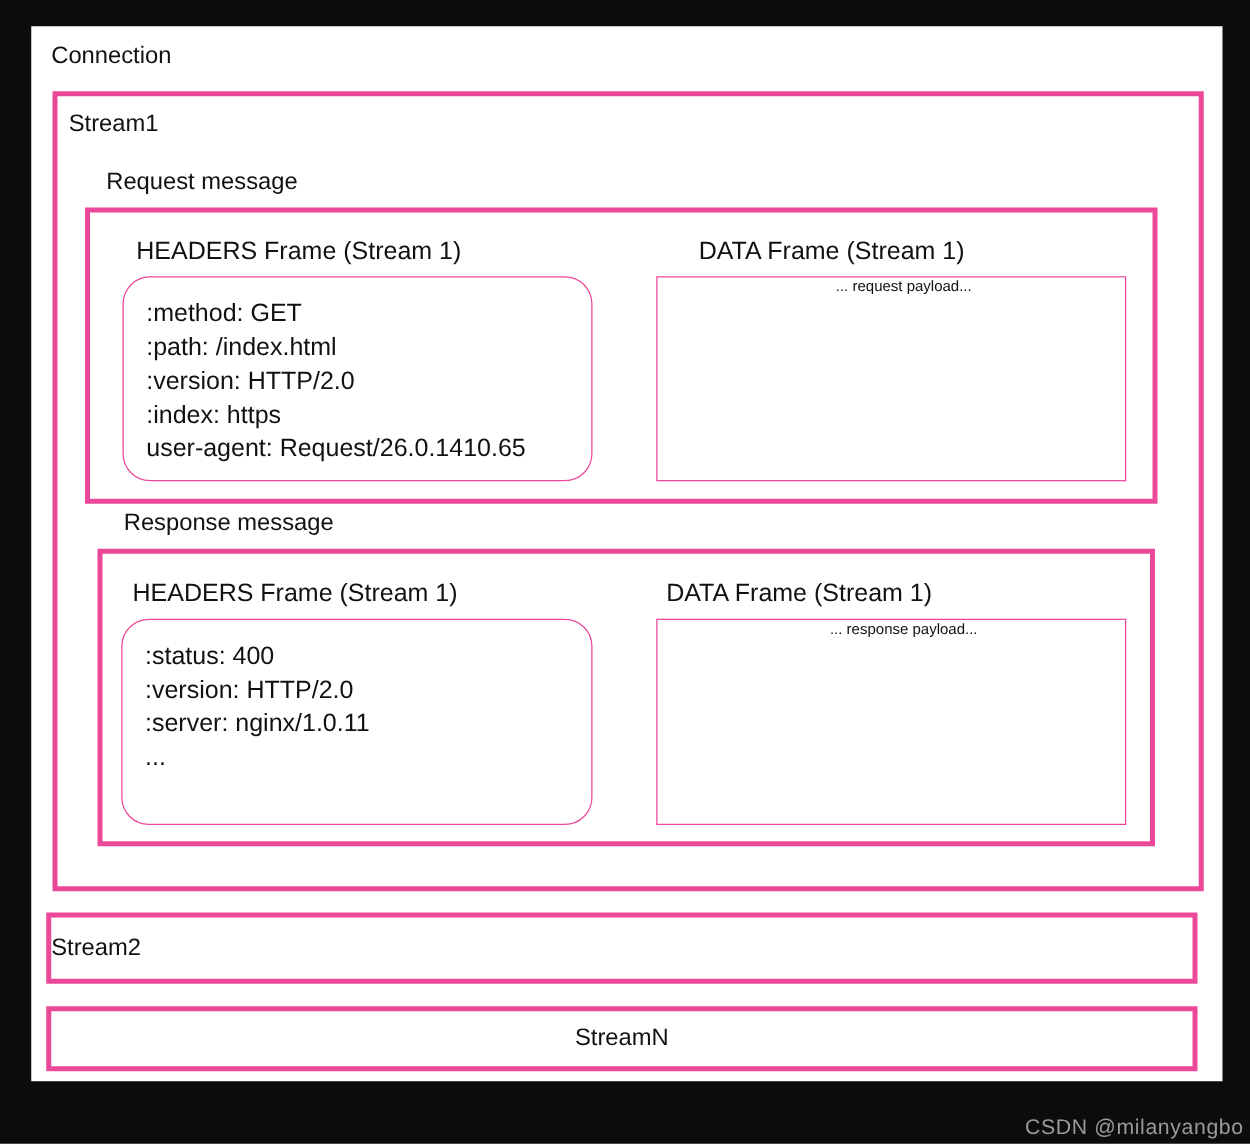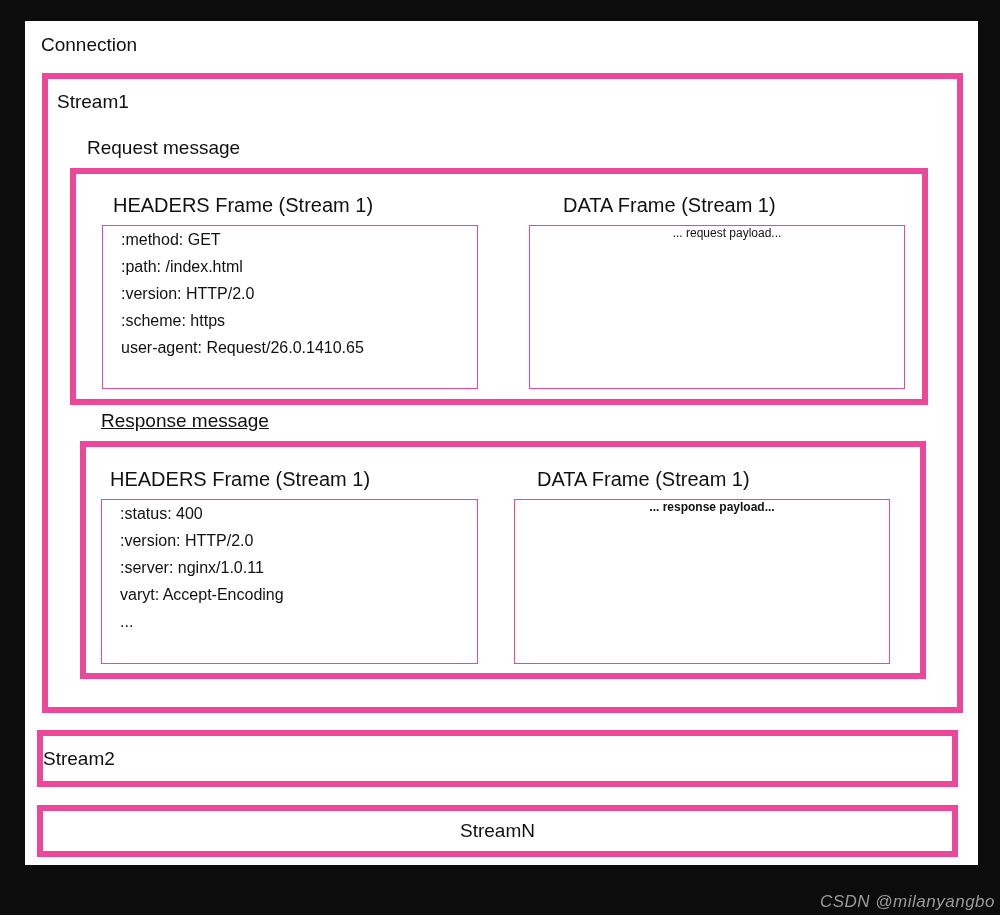--- a/index.html
+++ b/index.html
@@ -12,43 +12,44 @@
     color: #111;
   }
   .canvas {
     position: absolute;
     left: 25px; top: 21px;
     width: 953px; height: 844px;
     background: #ffffff;
   }
   .box {
     position: absolute;
-    border: 6px solid #ec4899;
+    border: 4px solid #ec4899;
     background: #ffffff;
     box-sizing: border-box;
   }
   .thin { border-width: 1.5px; }
   .lbl {
     position: absolute;
     font-size: 19px;
     color: #111;
     white-space: nowrap;
   }
   .frame-title {
     position: absolute;
     font-size: 20px;
     color: #111;
     white-space: nowrap;
   }
   .fields {
     position: absolute;
     box-sizing: border-box;
-    padding: 0 10px 0 18px;
-    font-size: 16px;
+    padding: 16px 10px 0 18px;
+    font-size: 20px;
     line-height: 27px;
+    border-radius: 22px;
   }
   .fields .field-line { white-space: nowrap; }
   .payload-box {
     display: flex;
     align-items: flex-start;
     justify-content: center;
     font-size: 12px;
     padding-left: 20px;
   }
   .stream-strip {
@@ -57,21 +58,20 @@
     padding-left: 0;
     font-size: 19px;
   }
   .watermark {
     position: absolute;
     right: 5px; bottom: 3px;
     font-size: 17px;
     color: #9a9a9a;
     letter-spacing: 0.5px;
     white-space: nowrap;
-    font-style: italic;
   }
 </style>
 </head>
 <body>
 
 <div class="canvas">
 
   <div class="lbl" style="left:16px; top:13px;">Connection</div>
 
   <div class="box" style="left:17px; top:52px; width:921px; height:640px;">
@@ -83,46 +83,45 @@
     <div class="box" style="left:22px; top:89px; width:858px; height:237px;">
 
       <div class="frame-title" style="left:37px; top:20px;">HEADERS Frame (Stream 1)</div>
 
       <div class="frame-title" style="left:487px; top:20px;">DATA Frame (Stream 1)</div>
 
       <div class="box thin fields" style="left:26px; top:51px; width:376px; height:164px;">
         <div class="field-line">:method: GET</div>
         <div class="field-line">:path: /index.html</div>
         <div class="field-line">:version: HTTP/2.0</div>
-        <div class="field-line">:scheme: https</div>
+        <div class="field-line">:index: https</div>
         <div class="field-line">user-agent: Request/26.0.1410.65</div>
       </div>
 
       <div class="box thin payload-box" style="left:453px; top:51px; width:376px; height:164px;">
         <span>... request payload...</span>
       </div>
     </div>
 
-    <div class="lbl" style="left:53px; top:331px;text-decoration:underline;">Response message</div>
+    <div class="lbl" style="left:53px; top:331px;">Response message</div>
 
     <div class="box" style="left:32px; top:362px; width:846px; height:238px;">
 
       <div class="frame-title" style="left:24px; top:21px;">HEADERS Frame (Stream 1)</div>
 
       <div class="frame-title" style="left:451px; top:21px;">DATA Frame (Stream 1)</div>
 
       <div class="box thin fields" style="left:15px; top:52px; width:377px; height:165px;">
         <div class="field-line">:status: 400</div>
         <div class="field-line">:version: HTTP/2.0</div>
         <div class="field-line">:server: nginx/1.0.11</div>
-        <div class="field-line">varyt: Accept-Encoding</div>
         <div class="field-line">...</div>
       </div>
 
-      <div class="box thin payload-box" style="left:428px; top:52px; width:376px; height:165px;font-weight:bold;">
+      <div class="box thin payload-box" style="left:443px; top:52px; width:376px; height:165px;">
         <span>... response payload...</span>
       </div>
     </div>
   </div>
 
   <div class="box stream-strip" style="left:12px; top:709px; width:921px; height:57px;">
     <span>Stream2</span>
   </div>
 
   <div class="box stream-strip" style="left:12px; top:784px; width:921px; height:52px;justify-content:center;">

